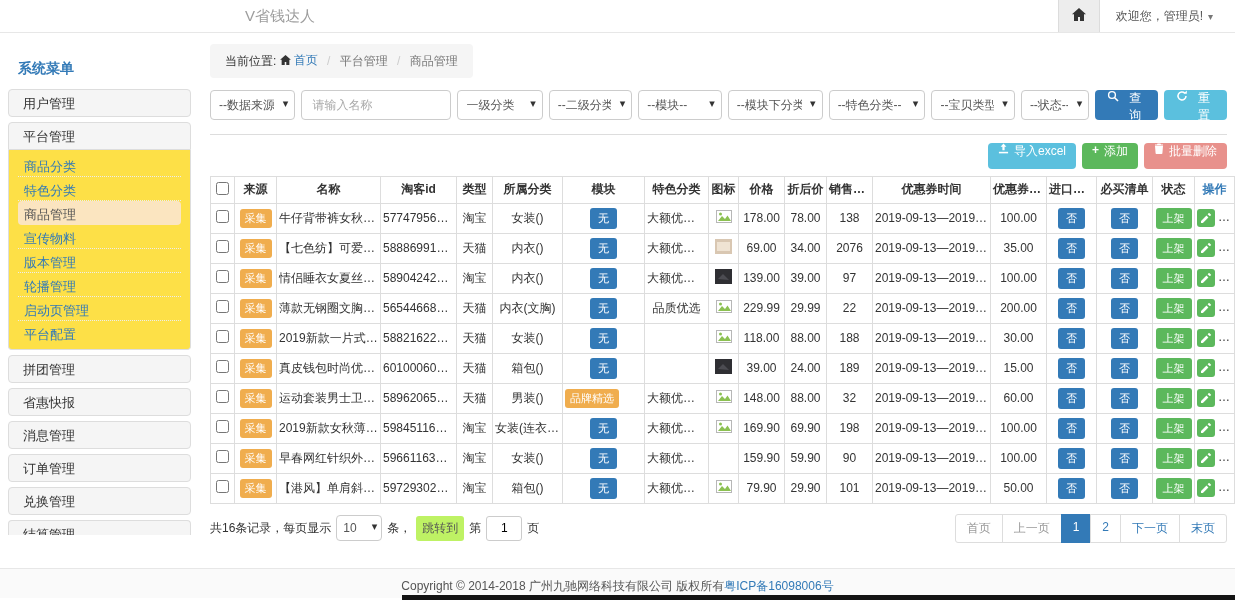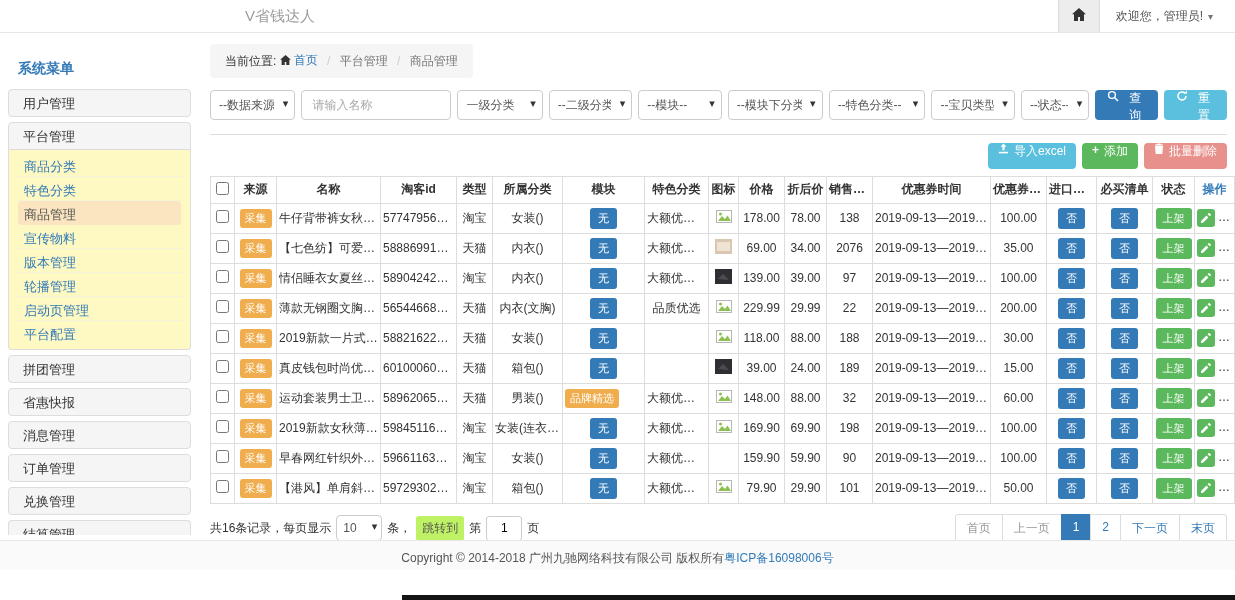--- a/index.html
+++ b/index.html
@@ -13,21 +13,21 @@
   .brand { margin-left:245px; color:#9d9d9d; font-size:15px; }
   .topbar-right { margin-left:auto; display:flex; align-items:center; height:100%; }
   .home-box { width:42px; height:100%; background:#ededed; border-left:1px solid #dcdcdc; border-right:1px solid #dcdcdc; display:flex; align-items:center; justify-content:center; cursor:pointer; }
   .welcome { font-size:12px; color:#555; padding:0 22px 0 16px; display:flex; align-items:center; gap:5px; cursor:pointer; }
   .caret { color:#777; font-size:10px; }
   
   .sidebar { position:absolute; left:8px; top:52px; width:183px; }
   .menu-title { color:#337ab7; font-size:14px; font-weight:bold; padding:8px 10px 6px; }
   .group { background:#f5f5f5; border:1px solid #ddd; border-radius:4px; padding:6px 14px; font-size:13px; color:#333; margin-top:5px; height:28px; line-height:15px; cursor:pointer; }
   .group.attached { border-radius:4px 4px 0 0; margin-bottom:0; }
-  .subpanel { background:#fef9c3; border:1px solid #ddd; border-top:none; border-radius:0 0 4px 4px; padding:3px 9px 4px; }
+  .subpanel { background:#fde047; border:1px solid #ddd; border-top:none; border-radius:0 0 4px 4px; padding:3px 9px 4px; }
   .subitem { color:#337ab7; font-size:13px; padding:5px 6px; border-bottom:1px dotted #ececec; cursor:pointer; height:24px; }
   .subitem:last-child { border-bottom:none; }
   .subitem.active { background:#fbe5c0; border-radius:4px; color:#555; border-bottom-color:transparent; }
   .group.clipped { height:15px; overflow:hidden; border-bottom:none; border-radius:4px 4px 0 0; }
   
   .main { position:absolute; left:210px; top:38px; width:1017px; }
   .breadcrumb { display:inline-block; background:#f5f5f5; border-radius:4px; padding:8px 15px; font-size:12px; color:#333; margin-top:6px; }
   .breadcrumb a { color:#337ab7; text-decoration:none; cursor:pointer; }
   .breadcrumb .sep { color:#ccc; margin:0 6px; }
   .breadcrumb .bc-item { color:#777; }
@@ -71,21 +71,21 @@
   .per-page-wrap::after { top:5px; right:5px; }
   .jump-chip { background:#bef264; border-radius:3px; padding:4px 6px; color:#555; cursor:pointer; }
   .jump-input { width:36px; height:25px; border:1px solid #ccc; border-radius:3px; text-align:center; font-size:12px; font-family:inherit; }
   .pager { display:flex; }
   .pager .pg { border:1px solid #ddd; padding:5px 11px; margin-left:-1px; color:#337ab7; cursor:pointer; background:#fff; }
   .pager .pg:first-child { border-radius:3px 0 0 3px; margin-left:0; }
   .pager .pg:last-child { border-radius:0 3px 3px 0; }
   .pager .pg.disabled { color:#999; cursor:default; }
   .pager .pg.active { background:#337ab7; border-color:#337ab7; color:#fff; cursor:default; }
   
-  .footer { position:absolute; left:0; right:0; top:540px; height:30px; border-top:1px solid #e7e7e7; background:#fafafa; text-align:center; padding-top:9px; color:#555; font-size:12px; z-index:5; }
+  .footer { position:absolute; left:0; right:0; top:568px; height:30px; border-top:1px solid #e7e7e7; background:#fafafa; text-align:center; padding-top:9px; color:#555; font-size:12px; z-index:5; }
   .footer a { color:#337ab7; text-decoration:none; cursor:pointer; }
   .bottom-sliver { position:absolute; left:402px; right:0; bottom:0; height:5px; background:#141414; z-index:6; }
   .icon-cell-img { display:inline-block; vertical-align:middle; }
   input[type="checkbox"] { width:13px; height:13px; cursor:pointer; }
 </style>
 </head>
 <body>
 
 <div class="topbar">
   <div class="brand">V省钱达人</div>

